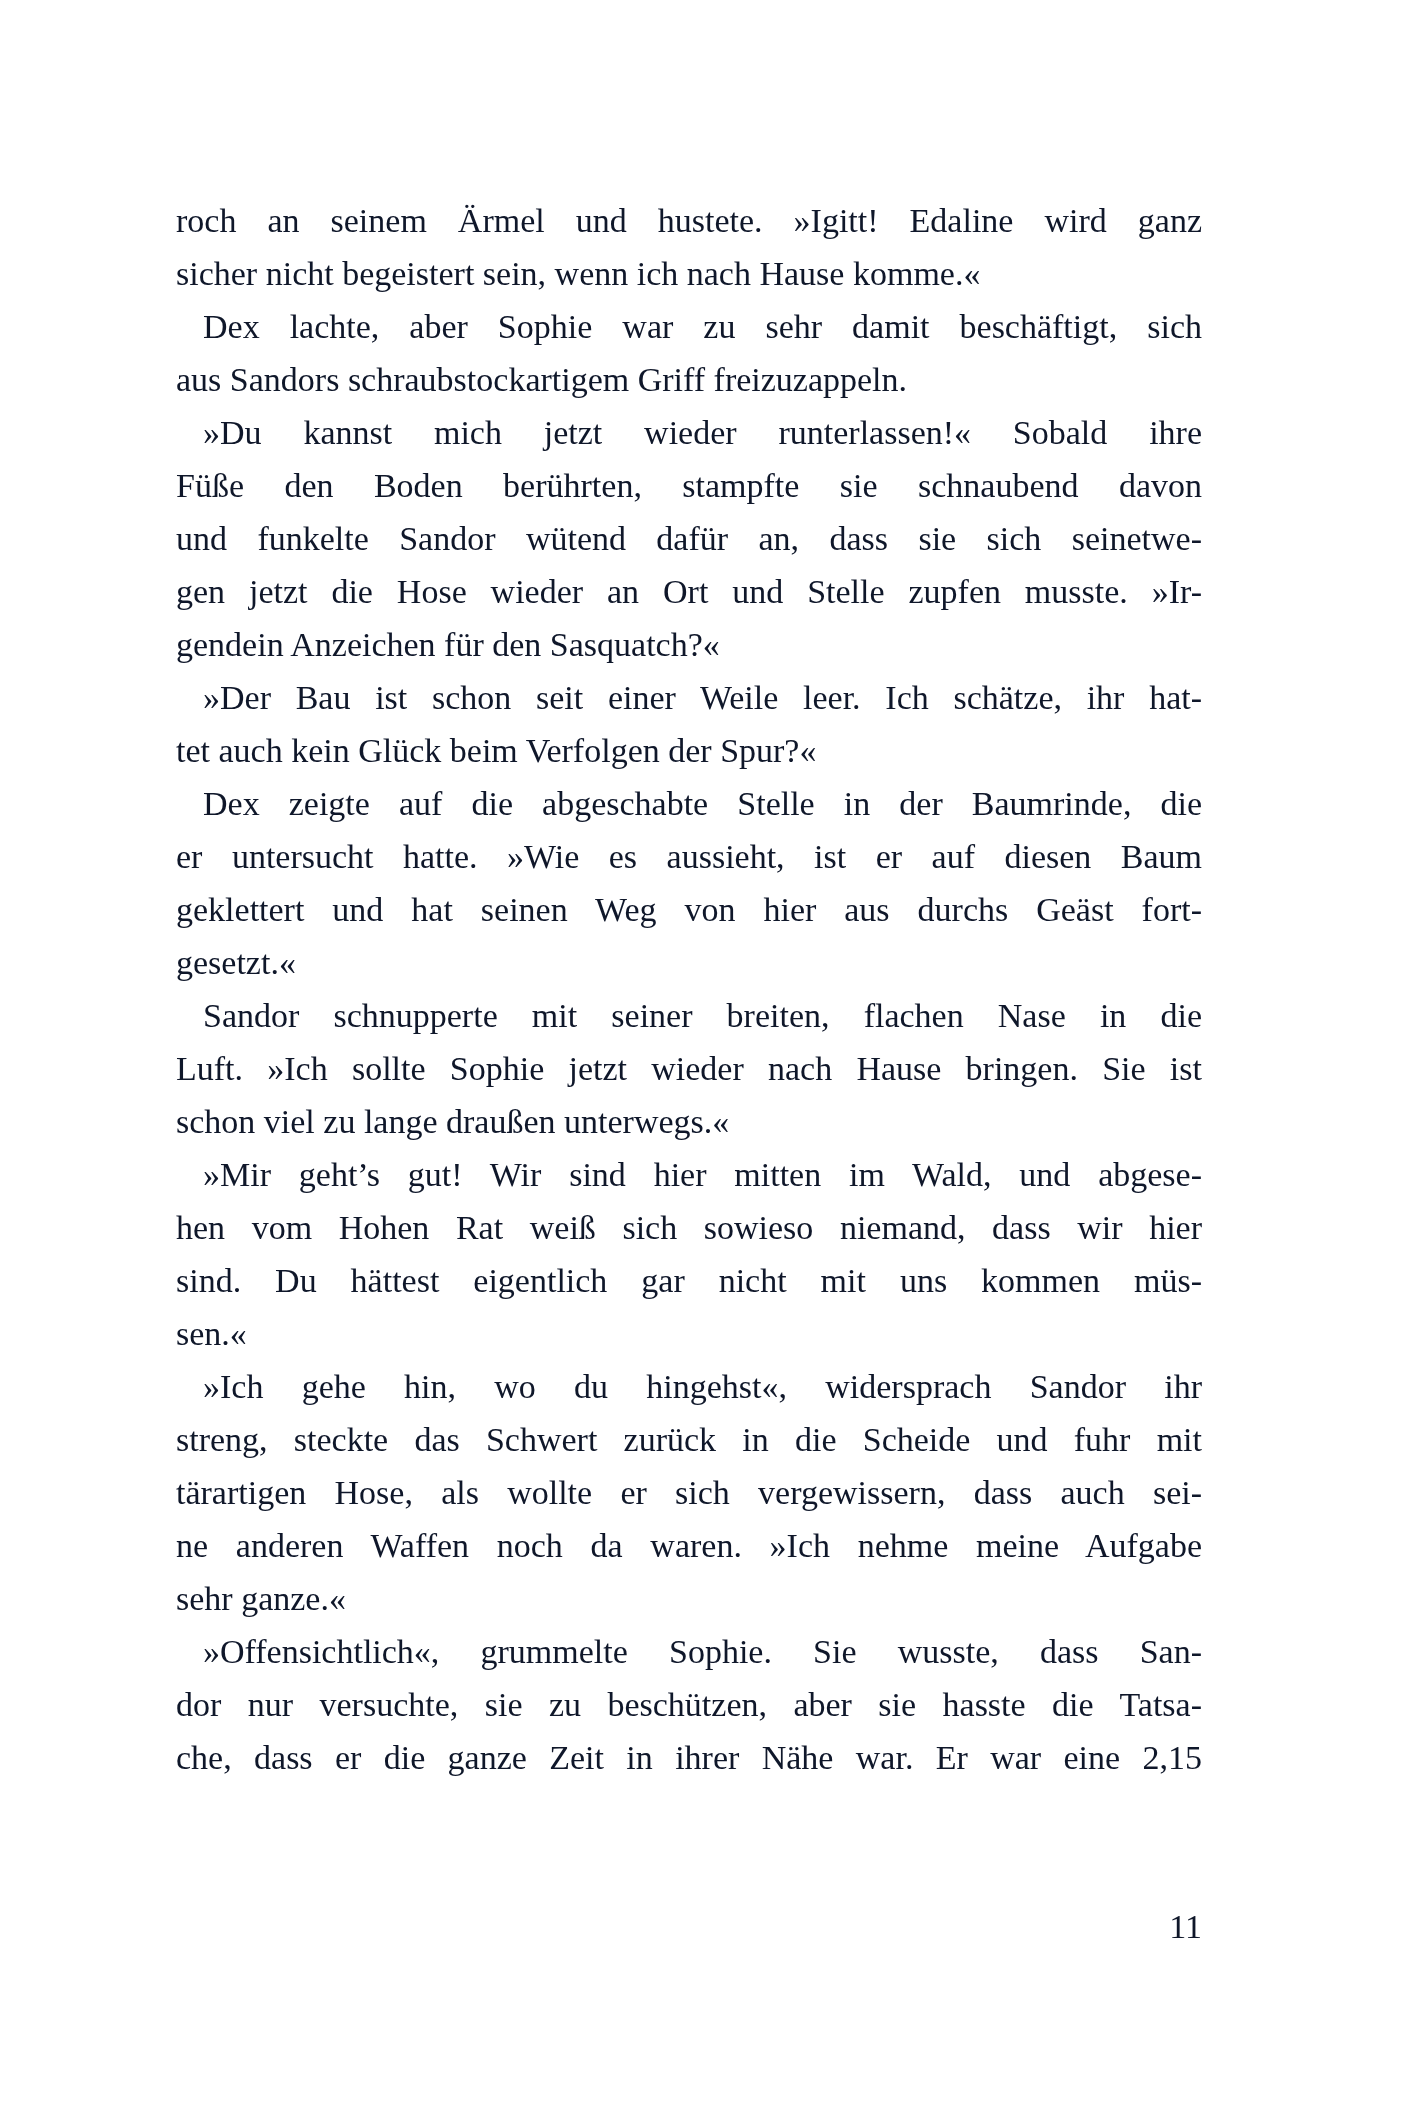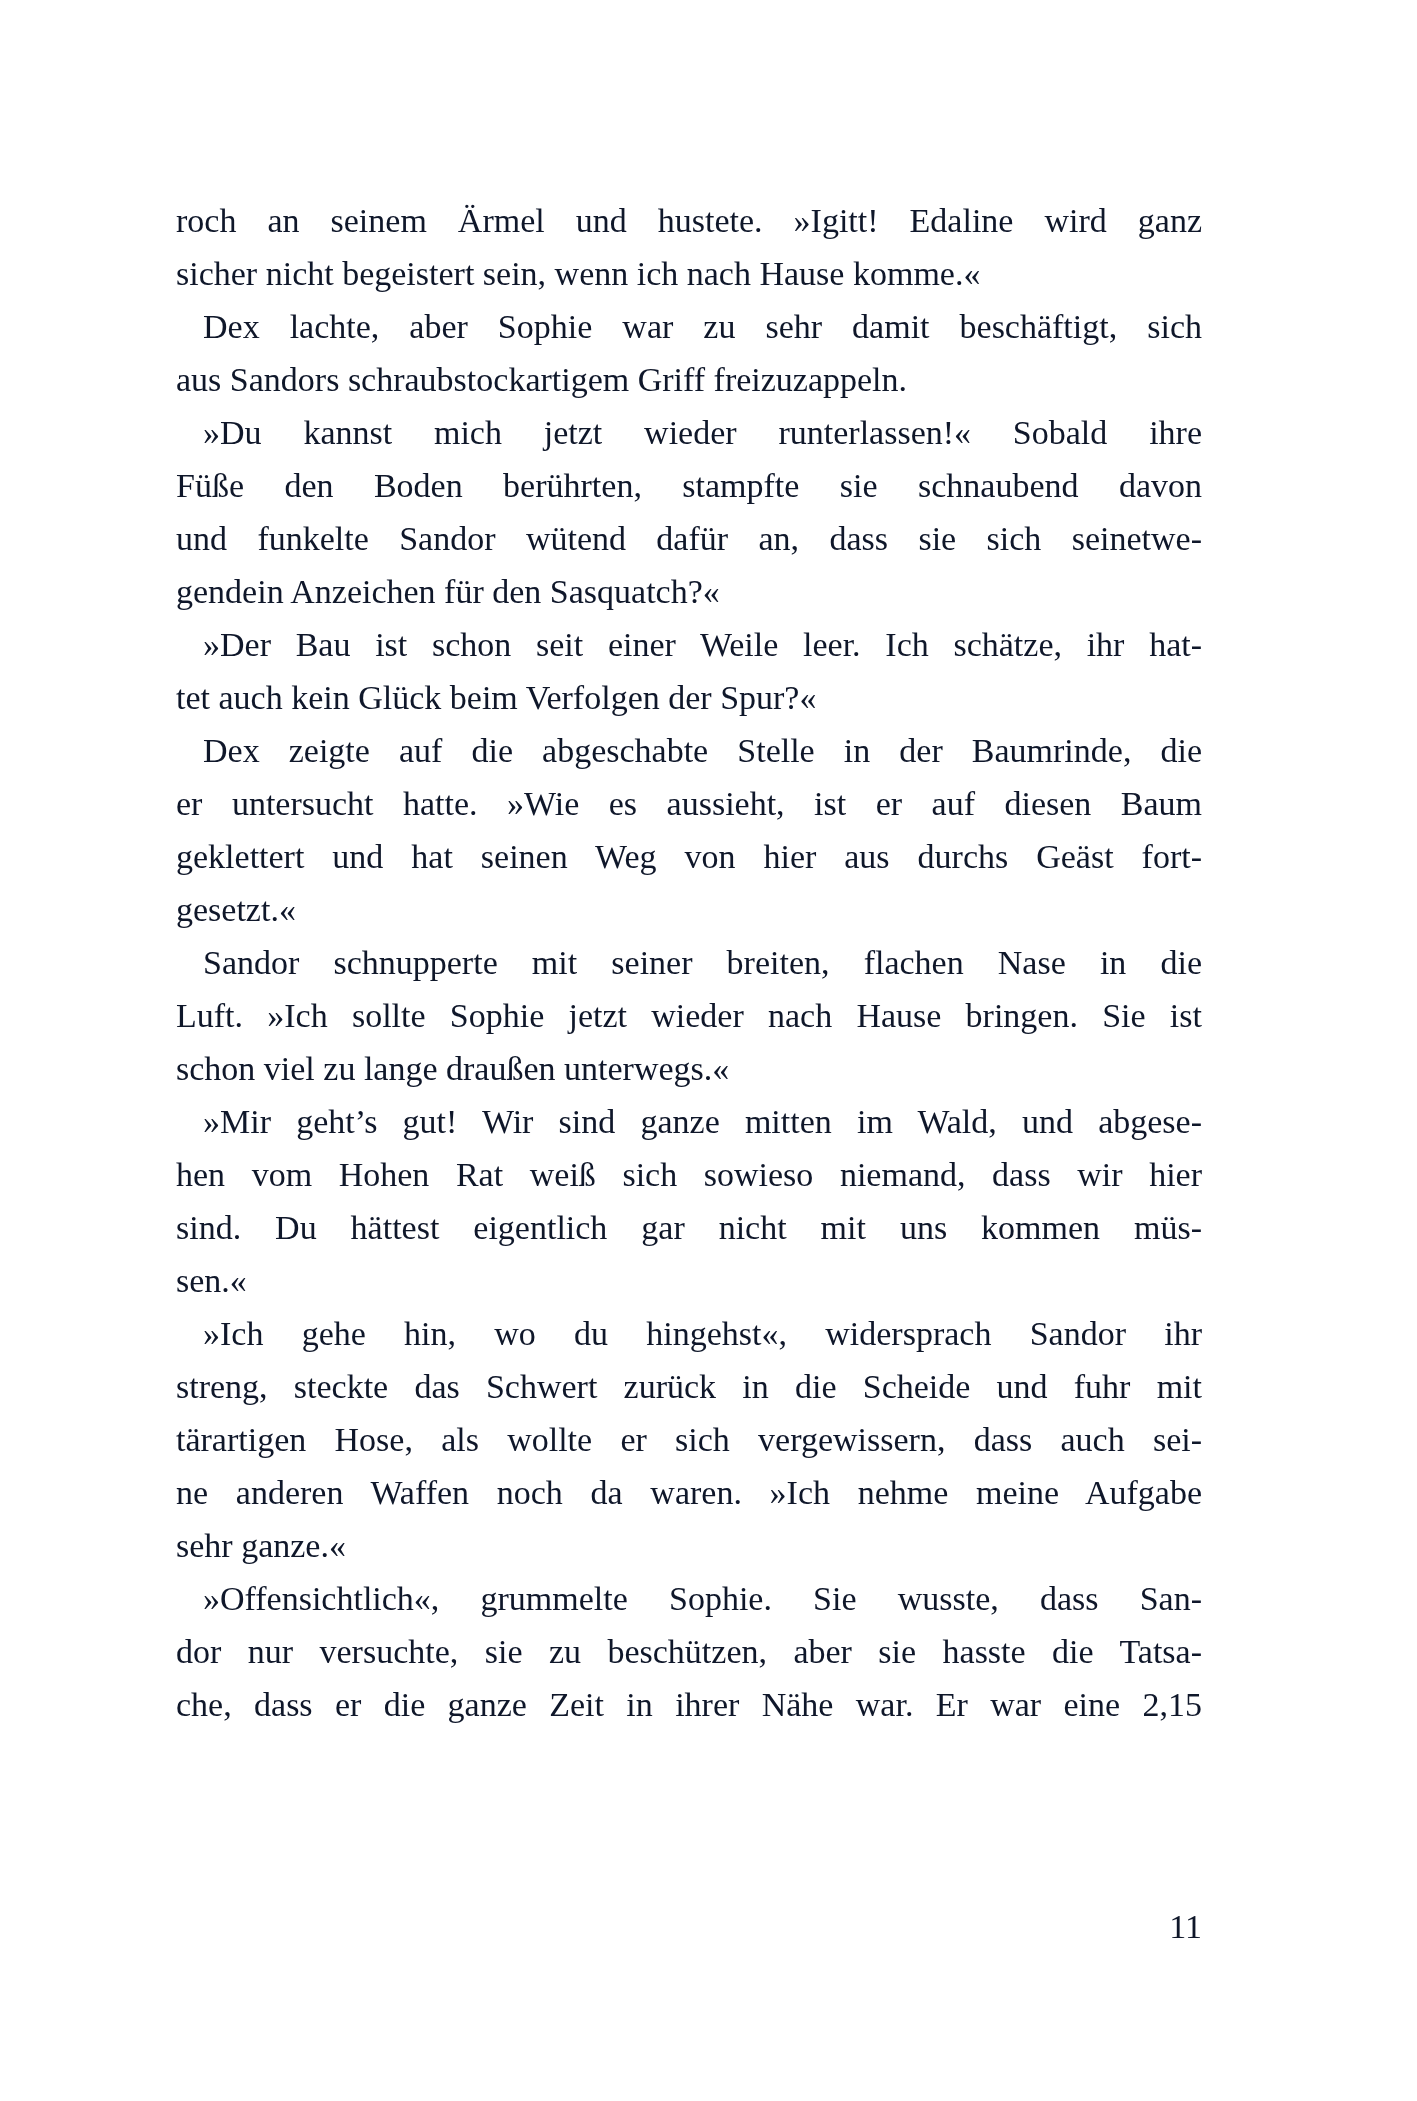--- a/index.html
+++ b/index.html
@@ -56,31 +56,32 @@
 
 <div class="page">
   <div class="text-block">
     <div class="line">roch an seinem Ärmel und hustete. »Igitt! Edaline wird ganz</div>
     <div class="line last">sicher nicht begeistert sein, wenn ich nach Hause komme.«</div>
     <div class="line indent">Dex lachte, aber Sophie war zu sehr damit beschäftigt, sich</div>
     <div class="line last">aus Sandors schraubstockartigem Griff freizuzappeln.</div>
     <div class="line indent">»Du kannst mich jetzt wieder runterlassen!« Sobald ihre</div>
     <div class="line">Füße den Boden berührten, stampfte sie schnaubend davon</div>
     <div class="line">und funkelte Sandor wütend dafür an, dass sie sich seinetwe-</div>
+    <div class="line">gen jetzt die Hose wieder an Ort und Stelle zupfen musste. »Ir-</div>
     <div class="line last">gendein Anzeichen für den Sasquatch?«</div>
     <div class="line indent">»Der Bau ist schon seit einer Weile leer. Ich schätze, ihr hat-</div>
     <div class="line last">tet auch kein Glück beim Verfolgen der Spur?«</div>
     <div class="line indent">Dex zeigte auf die abgeschabte Stelle in der Baumrinde, die</div>
     <div class="line">er untersucht hatte. »Wie es aussieht, ist er auf diesen Baum</div>
     <div class="line">geklettert und hat seinen Weg von hier aus durchs Geäst fort-</div>
     <div class="line last">gesetzt.«</div>
     <div class="line indent">Sandor schnupperte mit seiner breiten, flachen Nase in die</div>
     <div class="line">Luft. »Ich sollte Sophie jetzt wieder nach Hause bringen. Sie ist</div>
     <div class="line last">schon viel zu lange draußen unterwegs.«</div>
-    <div class="line indent">»Mir geht’s gut! Wir sind ganze mitten im Wald, und abgese-</div>
+    <div class="line indent">»Mir geht’s gut! Wir sind hier mitten im Wald, und abgese-</div>
     <div class="line">hen vom Hohen Rat weiß sich sowieso niemand, dass wir hier</div>
     <div class="line">sind. Du hättest eigentlich gar nicht mit uns kommen müs-</div>
     <div class="line last">sen.«</div>
     <div class="line indent">»Ich gehe hin, wo du hingehst«, widersprach Sandor ihr</div>
     <div class="line">streng, steckte das Schwert zurück in die Scheide und fuhr mit</div>
     <div class="line">tärartigen Hose, als wollte er sich vergewissern, dass auch sei-</div>
     <div class="line">ne anderen Waffen noch da waren. »Ich nehme meine Aufgabe</div>
     <div class="line last">sehr ganze.«</div>
     <div class="line indent">»Offensichtlich«, grummelte Sophie. Sie wusste, dass San-</div>
     <div class="line">dor nur versuchte, sie zu beschützen, aber sie hasste die Tatsa-</div>

